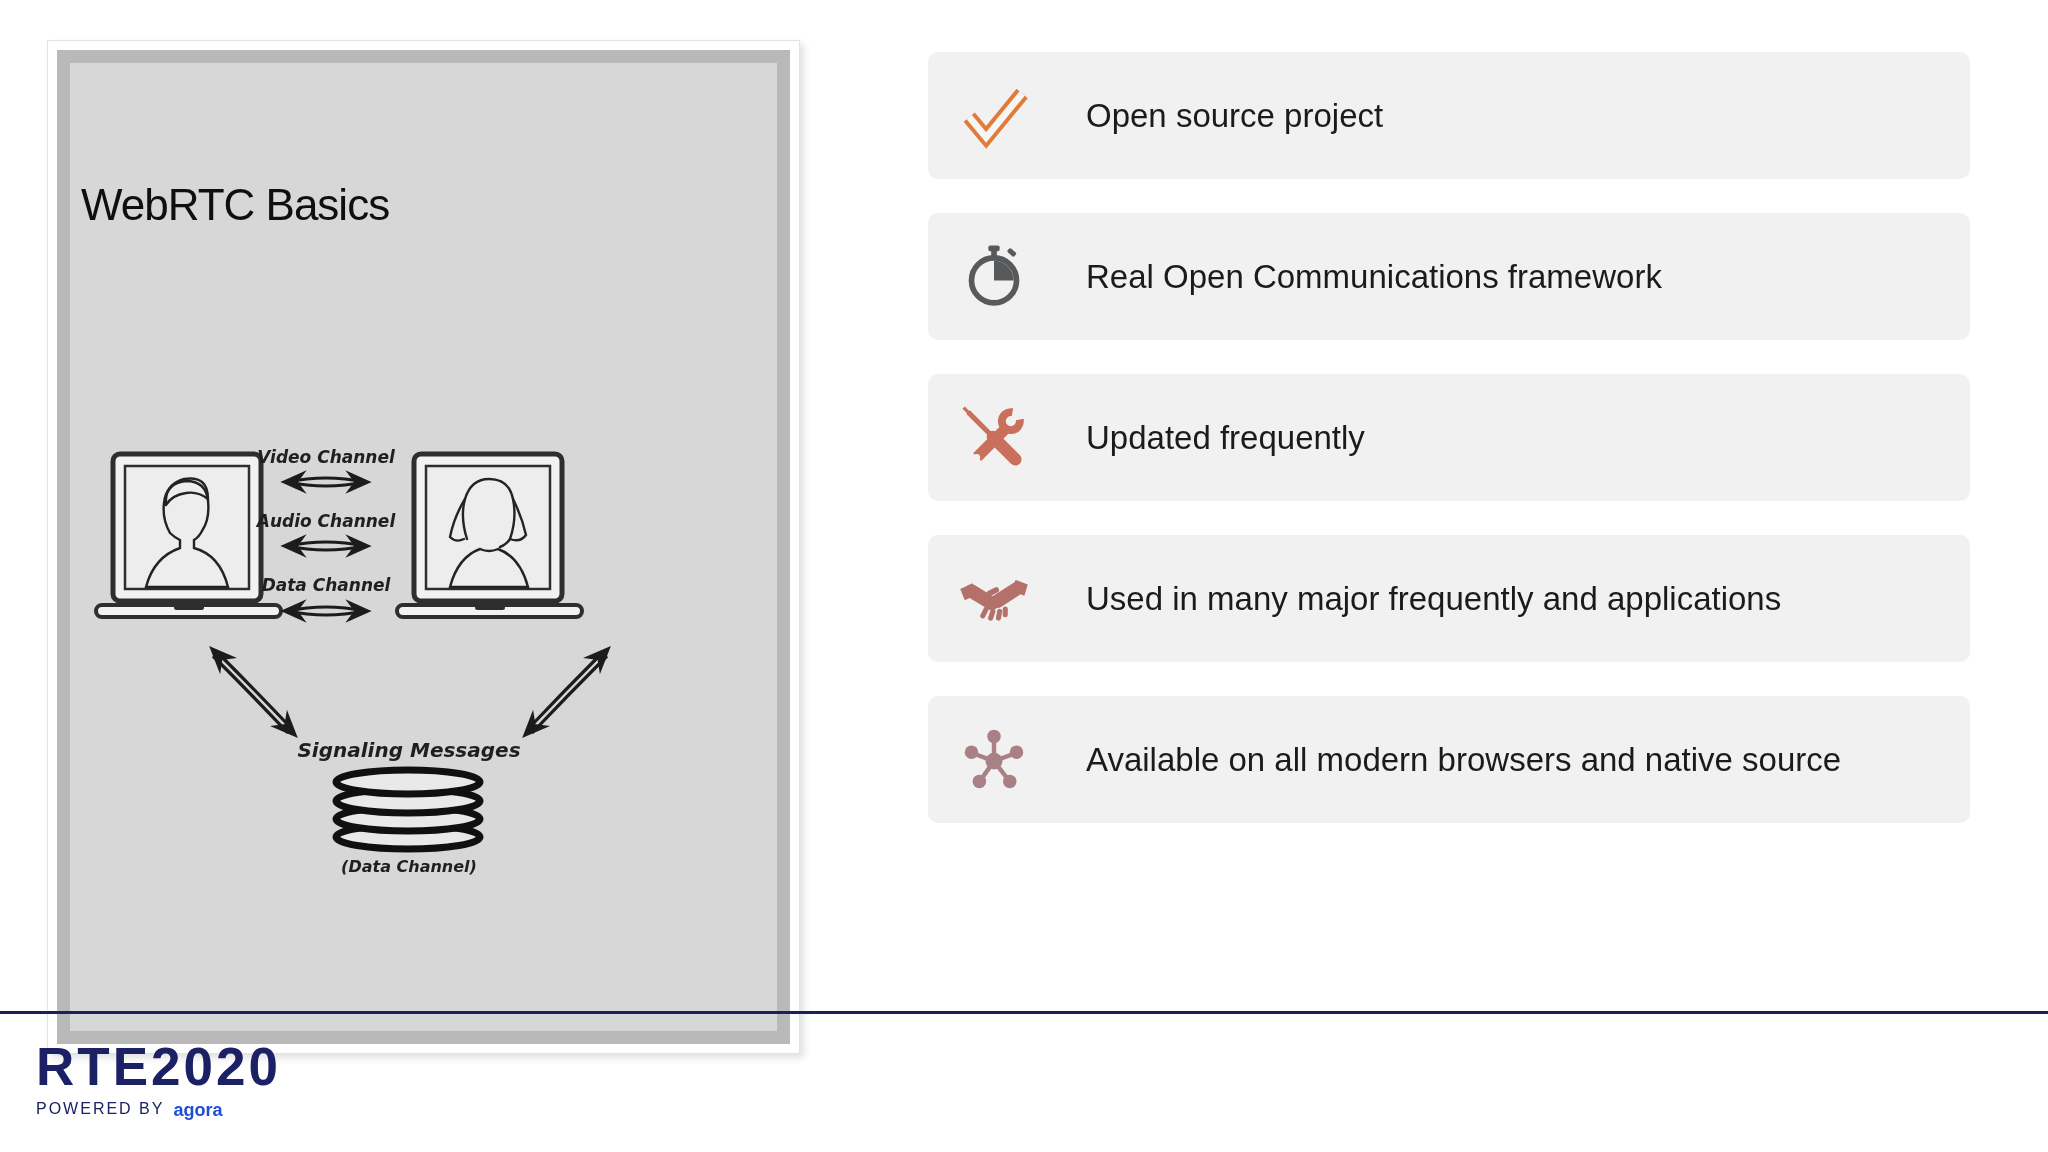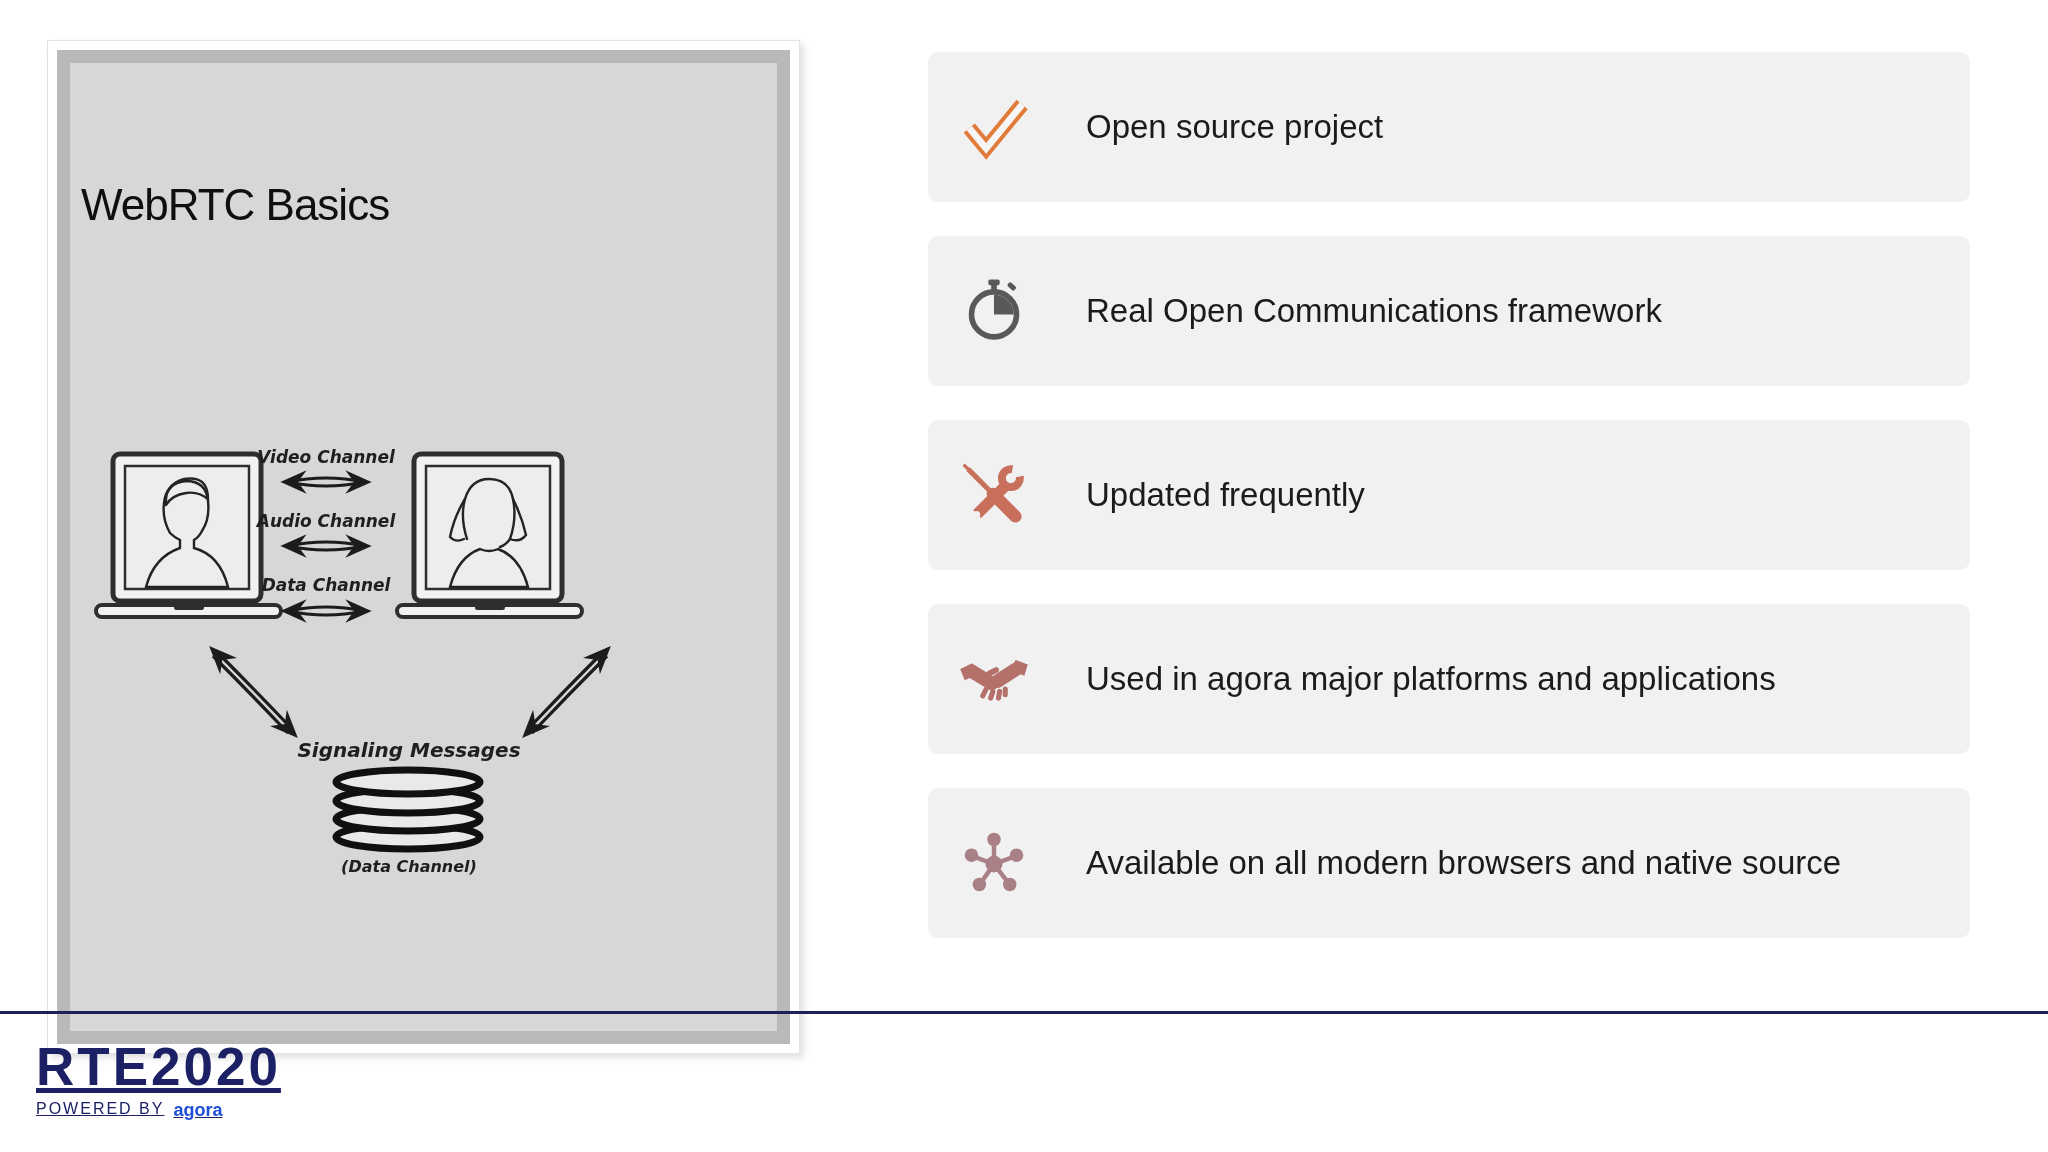--- a/index.html
+++ b/index.html
@@ -12,29 +12,29 @@
   .panel-inner{position:absolute;left:13px;top:13px;right:13px;bottom:13px;background:#d7d7d7;}
 
   .slide-title{position:absolute;left:33px;top:142px;font-size:44px;font-weight:400;
     color:#0f0f0f;letter-spacing:-1px;line-height:1;white-space:nowrap;}
 
   .diagram{position:absolute;left:14px;top:380px;width:714px;height:460px;}
   .sketch-label{font-family:"DejaVu Sans",sans-serif;font-style:italic;font-weight:bold;fill:#1f1f1f;}
 
   
   .features{position:absolute;left:928px;top:52px;width:1042px;}
-  .feature-row{height:150px;margin-bottom:34px;background:#f2f1f2;border-radius:10px;
+  .feature-row{height:127px;margin-bottom:34px;background:#f2f1f2;border-radius:10px;
     display:flex;align-items:center;padding:0 24px 0 30px;box-sizing:border-box;}
   .feature-icon{width:72px;height:72px;flex:0 0 72px;margin-right:56px;}
   .feature-icon svg{width:72px;height:72px;display:block;}
   .feature-label{font-size:33px;color:#1b1b1b;white-space:nowrap;}
 
   
   .footer-line{position:absolute;left:0;top:1011px;width:2048px;height:3px;background:#1c2158;z-index:5;}
-  .logo{position:absolute;left:36px;top:1040px;z-index:6;color:#1b2164;text-decoration:underline;}
+  .logo{position:absolute;left:36px;top:1040px;z-index:6;color:#1b2164;}
   .logo-main{font-size:53px;font-weight:bold;letter-spacing:3px;line-height:1;
     font-family:"Liberation Sans",sans-serif;}
   .logo-sub{margin-top:7px;display:flex;align-items:flex-start;gap:9px;}
   .powered-by{font-size:16px;letter-spacing:2px;color:#1b2164;}
   .brand{font-size:18px;font-weight:bold;color:#1d4ed8;letter-spacing:0;}
 </style>
 </head>
 <body>
 
 <div class="panel-outer">
@@ -191,21 +191,21 @@
           <line x1="12" y1="25" x2="30" y2="36" stroke-width="12" stroke-linecap="round"></line>
           <line x1="52" y1="23" x2="35" y2="34" stroke-width="12" stroke-linecap="round"></line>
           <line x1="28" y1="27" x2="34" y2="24" stroke-width="5" stroke-linecap="round"></line>
           <line x1="25" y1="41" x2="22" y2="47" stroke-width="4.5" stroke-linecap="round"></line>
           <line x1="31" y1="43" x2="29" y2="49" stroke-width="4.5" stroke-linecap="round"></line>
           <line x1="37" y1="43" x2="36" y2="49" stroke-width="4.5" stroke-linecap="round"></line>
           <line x1="42" y1="41" x2="42" y2="46" stroke-width="4.5" stroke-linecap="round"></line>
         </g>
       </svg>
     </span>
-    <span class="feature-label">Used in agora major platforms and applications</span>
+    <span class="feature-label">Used in many major frequently and applications</span>
   </div>
 
   <div class="feature-row">
     <span class="feature-icon">
       <svg viewBox="0 0 64 64">
         <g stroke="#a98086" stroke-width="4" fill="#a98086">
           <line x1="32" y1="33" x2="32" y2="12"></line>
           <line x1="32" y1="33" x2="13" y2="26"></line>
           <line x1="32" y1="33" x2="51" y2="26"></line>
           <line x1="32" y1="33" x2="20" y2="50"></line>

